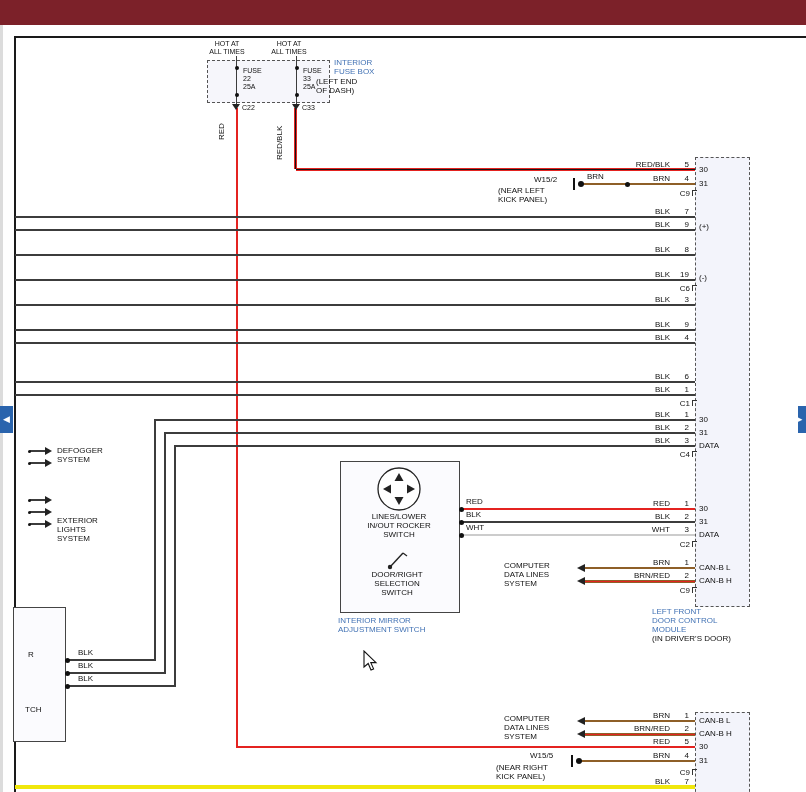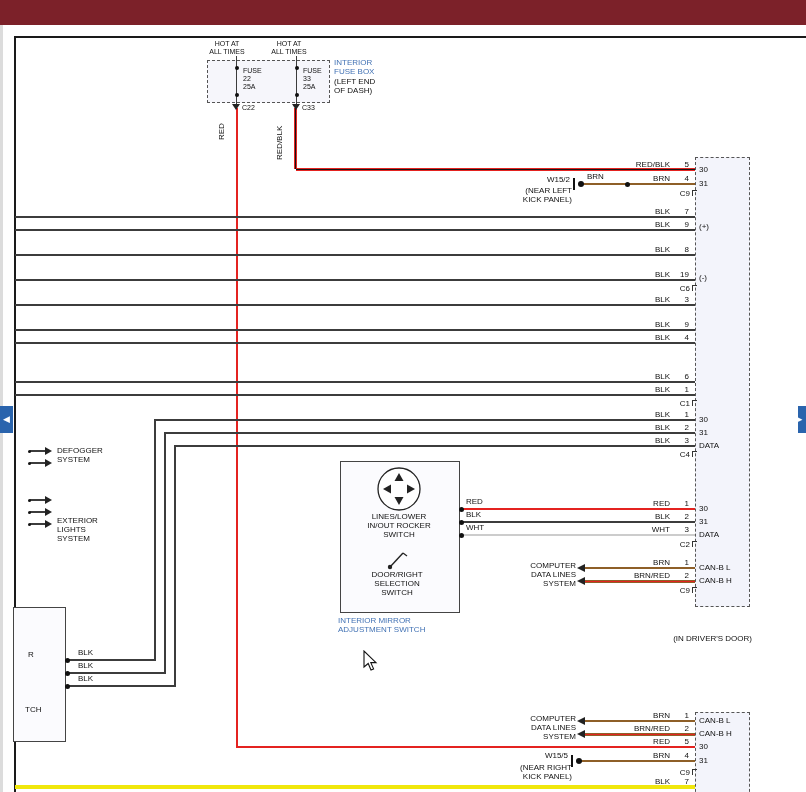--- a/index.html
+++ b/index.html
@@ -1,21 +1,21 @@
 <!DOCTYPE html>
 <html><head>
 <meta charset="utf-8">
 <style>
   *{box-sizing:border-box;margin:0;padding:0}
   body{margin:0;background:#fff}
   #root{position:relative;width:806px;height:792px;background:#ffffff;overflow:hidden;
         font-family:"Liberation Sans",sans-serif;font-size:8px;line-height:9px;color:#111}
   .abs{position:absolute}
   .t{position:absolute;white-space:pre-line}
-  .tr{text-align:right}
+  .tr{text-align:left}
   .tc{text-align:center}
   .blue{color:#4272b4}
   .f7{font-size:7px;line-height:8px}
   .dashedbox{position:absolute;border:1px dashed #555;background:#f3f4fb}
   .solidbox{position:absolute;border:1.3px solid #444;background:#fbfbfe}
   .vtext{position:absolute;height:9px;transform:rotate(-90deg);transform-origin:left bottom;white-space:nowrap}
   .navbtn{position:absolute;background:#2a64ad;color:#fff;display:flex;align-items:center;
           justify-content:center;font-size:9px;overflow:hidden}
 </style>
 </head>
@@ -41,21 +41,21 @@
   <div class="dashedbox" style="left:695px;top:712px;width:55px;height:85px"></div>
   <div class="solidbox" style="left:340px;top:461px;width:120px;height:152px"></div>
   <div class="solidbox" style="left:13px;top:607px;width:53px;height:135px"></div>
 
   <div class="t tc f7" style="left:197px;top:40px;width:60px">HOT AT
 ALL TIMES</div>
   <div class="t tc f7" style="left:259px;top:40px;width:60px">HOT AT
 ALL TIMES</div>
   <div class="t blue" style="left:334px;top:58px">INTERIOR
 FUSE BOX</div>
-  <div class="t" style="left:334px;top:77px">(LEFT END
+  <div class="t" style="left:316px;top:77px">(LEFT END
 OF DASH)</div>
   <div class="t f7" style="left:243px;top:67px">FUSE
 22
 25A</div>
   <div class="t f7" style="left:303px;top:67px">FUSE
 33
 25A</div>
   <div class="t f7" style="left:242px;top:104px">C22</div>
   <div class="t f7" style="left:302px;top:104px">C33</div>
   <div class="vtext" style="left:226px;top:131px">RED</div>
@@ -105,20 +105,23 @@
   <div class="t" style="left:466px;top:497px">RED</div>
   <div class="t" style="left:466px;top:510px">BLK</div>
   <div class="t" style="left:466px;top:523px">WHT</div>
 
   <div class="t" style="left:28px;top:650px">R</div>
   <div class="t" style="left:25px;top:705px">TCH</div>
   <div class="t" style="left:78px;top:648px">BLK</div>
   <div class="t" style="left:78px;top:661px">BLK</div>
   <div class="t" style="left:78px;top:674px">BLK</div>
 
+  <div class="t tr blue" style="left:652px;top:607px;width:100px">LEFT FRONT
+DOOR CONTROL
+MODULE</div>
   <div class="t tr" style="left:652px;top:634px;width:100px">(IN DRIVER'S DOOR)</div>
 
   <svg class="abs" style="left:363px;top:650px" width="16" height="22">
     <path d="M1 1 L1 17 L5.2 13.5 L8 20 L10.6 18.9 L7.8 12.6 L13 12.6 Z" fill="#fff" stroke="#111" stroke-width="1.1"></path>
   </svg>
 
 <div style="position: absolute; left: 236px; top: 56px; width: 1px; height: 52px; background: rgb(60, 60, 60);"></div>
     <div style="position: absolute; left: 296px; top: 56px; width: 1px; height: 52px; background: rgb(60, 60, 60);"></div>
     <div style="position: absolute; left: 236px; top: 108px; width: 2px; height: 640px; background: rgb(228, 35, 32);"></div>
     <div style="position: absolute; left: 294px; top: 108px; width: 3px; height: 61px; background: linear-gradient(to right, rgb(228, 35, 32) 0px, rgb(228, 35, 32) 30%, rgb(21, 21, 21) 30%, rgb(21, 21, 21) 70%, rgb(228, 35, 32) 70%);"></div>

